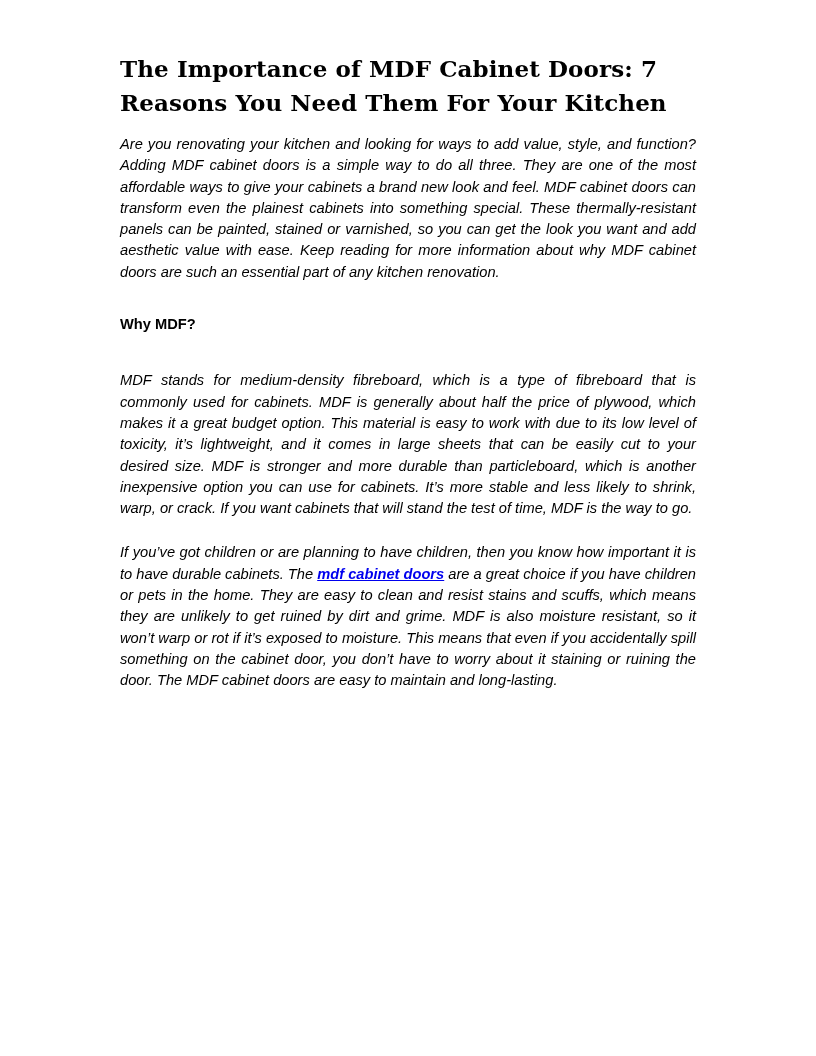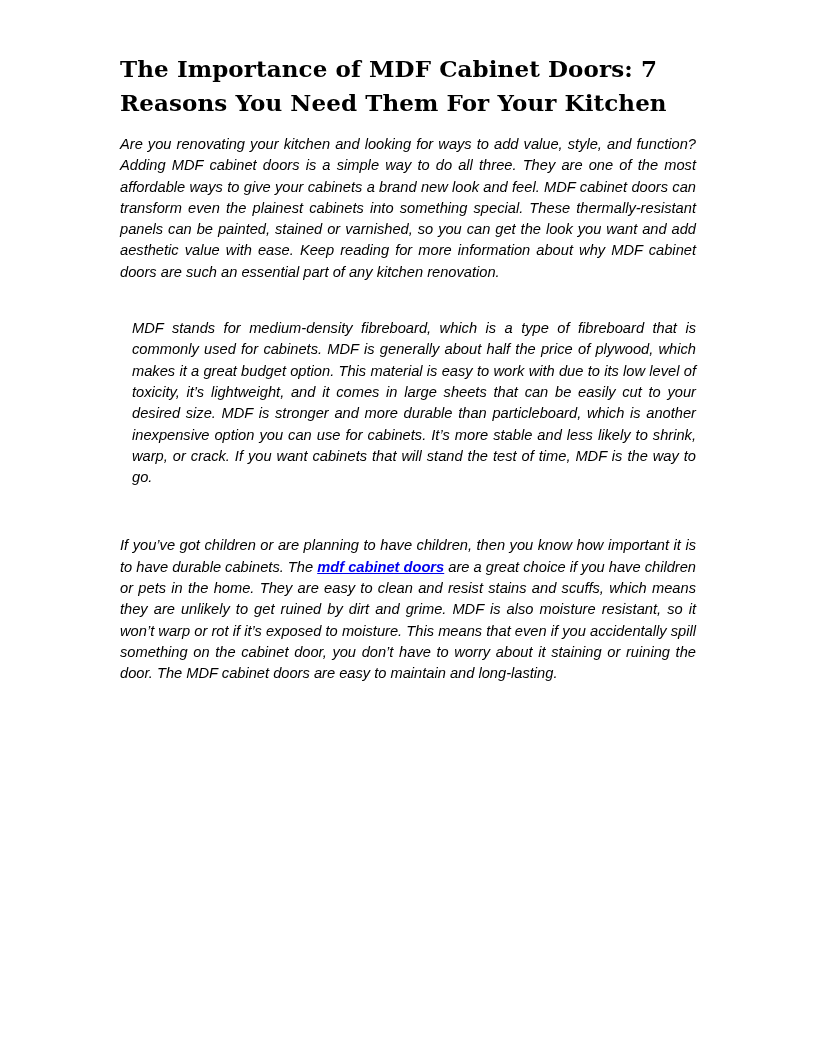--- a/index.html
+++ b/index.html
@@ -38,38 +38,39 @@
   .section-heading {
     font-family: "Liberation Sans", sans-serif;
     font-size: 14.67px;
     line-height: 21.3px;
     font-weight: bold;
     color: #000000;
     margin: 0;
     text-align: left;
   }
   .heading-why   { margin-top: 31px; }
-  .par-why       { margin-top: 35px; margin-left: 12px; }
+  .par-why       { margin-top: 35px; }
   .heading-best  { margin-top: 31px; }
-  .par-reasons   { margin-top: 47px; }
+  .par-reasons   { margin-top: 23px; }
   .doc-link {
     color: #0000EE;
     font-weight: bold;
     text-decoration: underline;
     cursor: pointer;
   }
 </style>
 </head>
 <body>
 
 <div class="page">
 
   <h1 class="doc-title">The Importance of MDF Cabinet Doors: 7 Reasons You Need Them For Your Kitchen</h1>
 
   <p class="body-par">Are you renovating your kitchen and looking for ways to add value, style, and function? Adding MDF cabinet doors is a simple way to do all three. They are one of the most affordable ways to give your cabinets a brand new look and feel. MDF cabinet doors can transform even the plainest cabinets into something special. These thermally-resistant panels can be painted, stained or varnished, so you can get the look you want and add aesthetic value with ease. Keep reading for more information about why MDF cabinet doors are such an essential part of any kitchen renovation.</p>
 
+  <h2 class="section-heading heading-why">Why MDF?</h2>
 
   <p class="body-par par-why">MDF stands for medium-density fibreboard, which is a type of fibreboard that is commonly used for cabinets. MDF is generally about half the price of plywood, which makes it a great budget option. This material is easy to work with due to its low level of toxicity, it’s lightweight, and it comes in large sheets that can be easily cut to your desired size. MDF is stronger and more durable than particleboard, which is another inexpensive option you can use for cabinets. It’s more stable and less likely to shrink, warp, or crack. If you want cabinets that will stand the test of time, MDF is the way to go.</p>
 
 
   <p class="body-par par-reasons"><span>If you’ve got children or are planning to have children, then you know how important it is to have durable cabinets. The </span><a href="#" class="doc-link">mdf cabinet doors</a><span> are a great choice if you have children or pets in the home. They are easy to clean and resist stains and scuffs, which means they are unlikely to get ruined by dirt and grime. MDF is also moisture resistant, so it won’t warp or rot if it’s exposed to moisture. This means that even if you accidentally spill something on the cabinet door, you don’t have to worry about it staining or ruining the door. The MDF cabinet doors are easy to maintain and long-lasting.</span></p>
 
 </div>
 
 </body></html>

